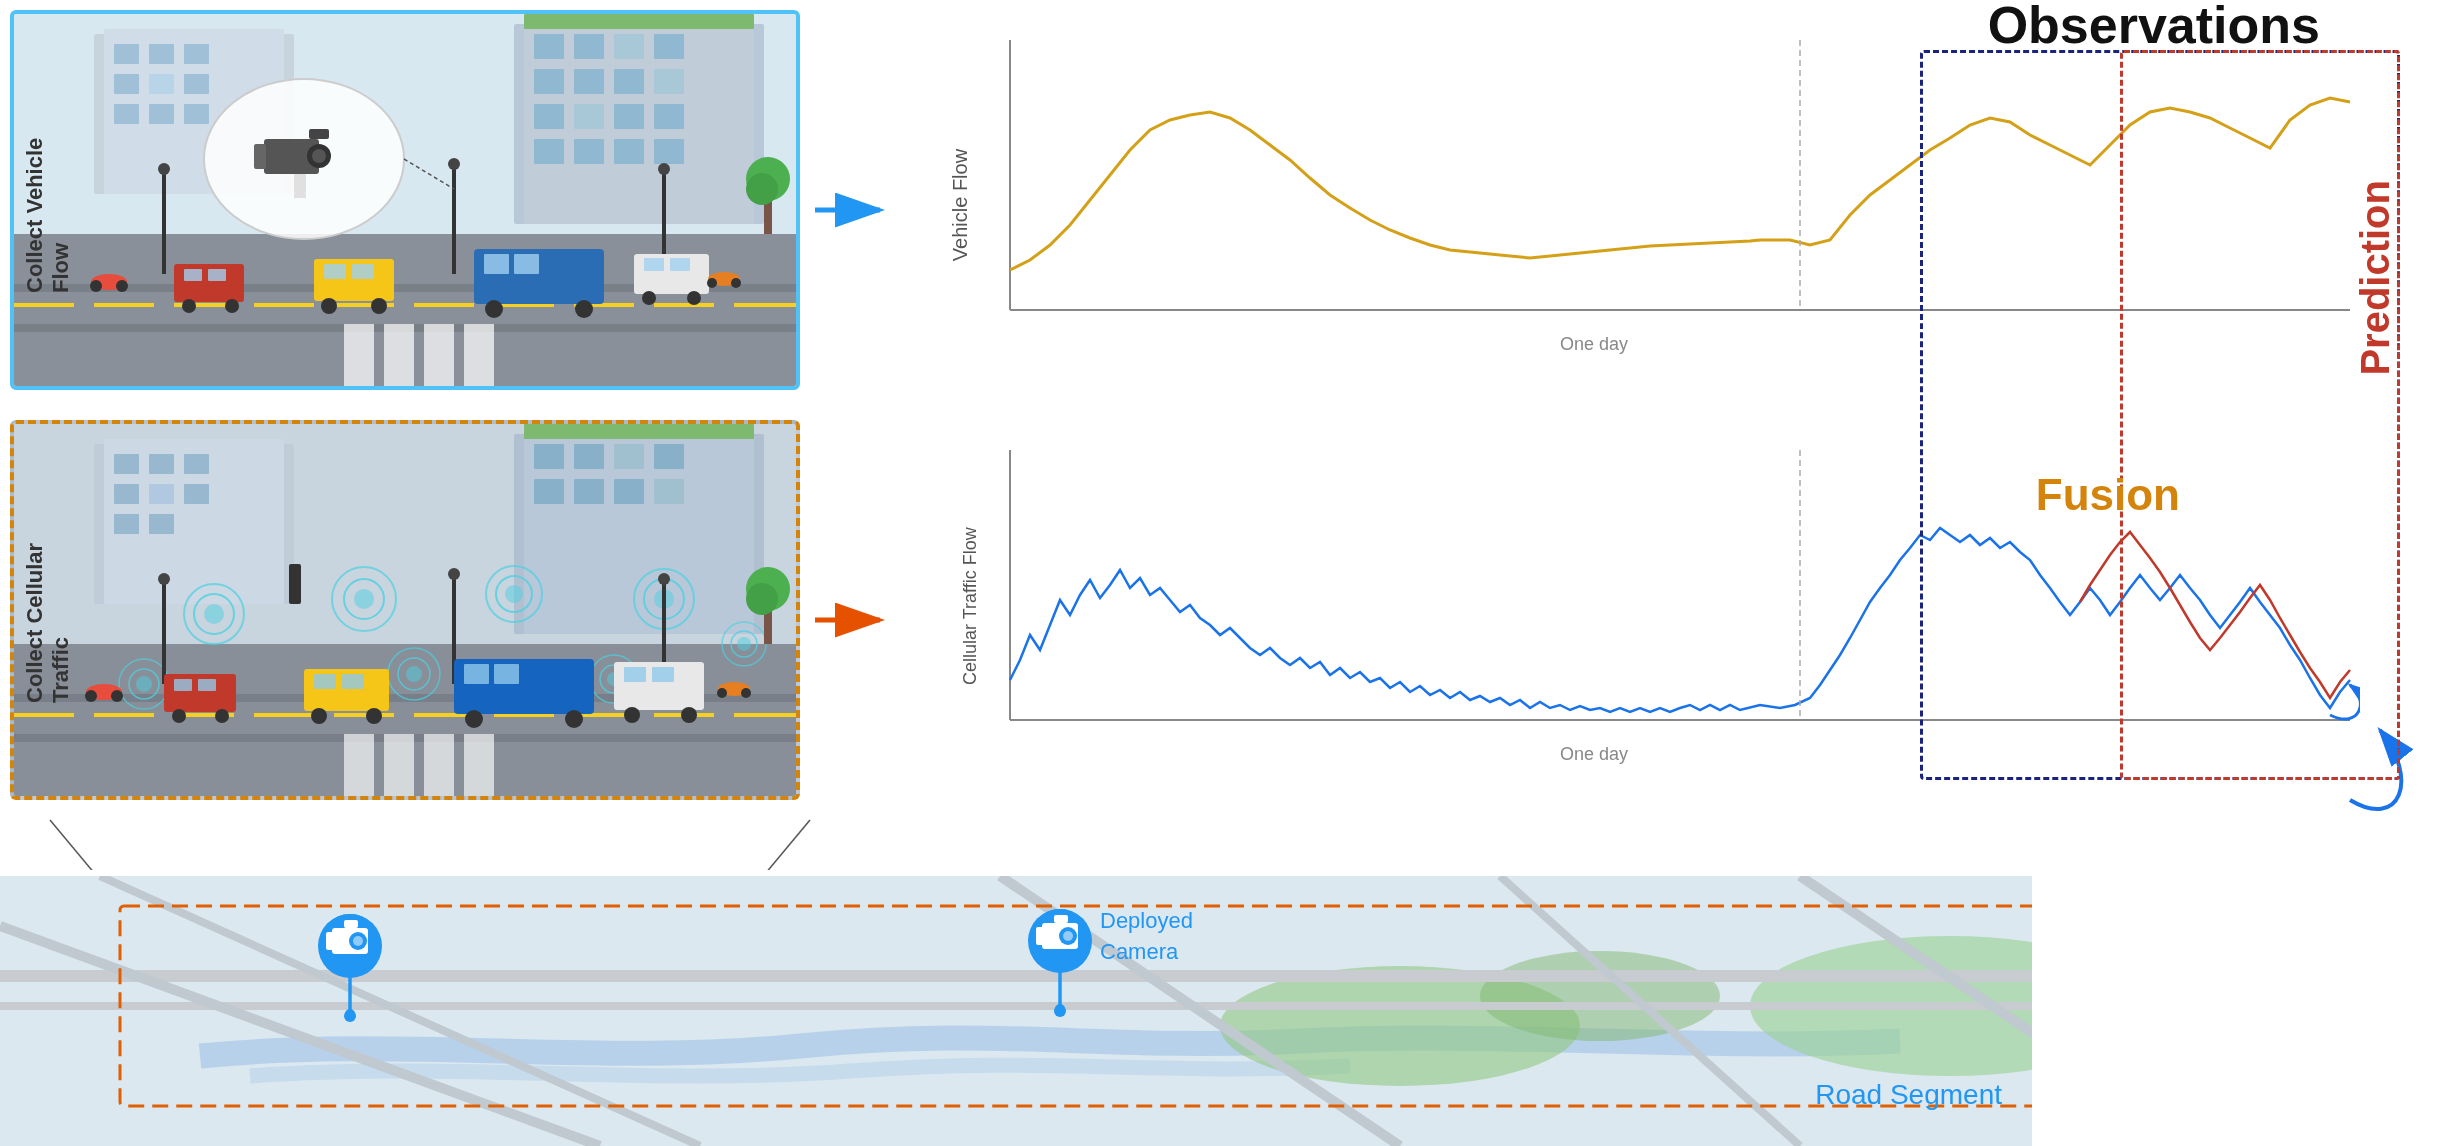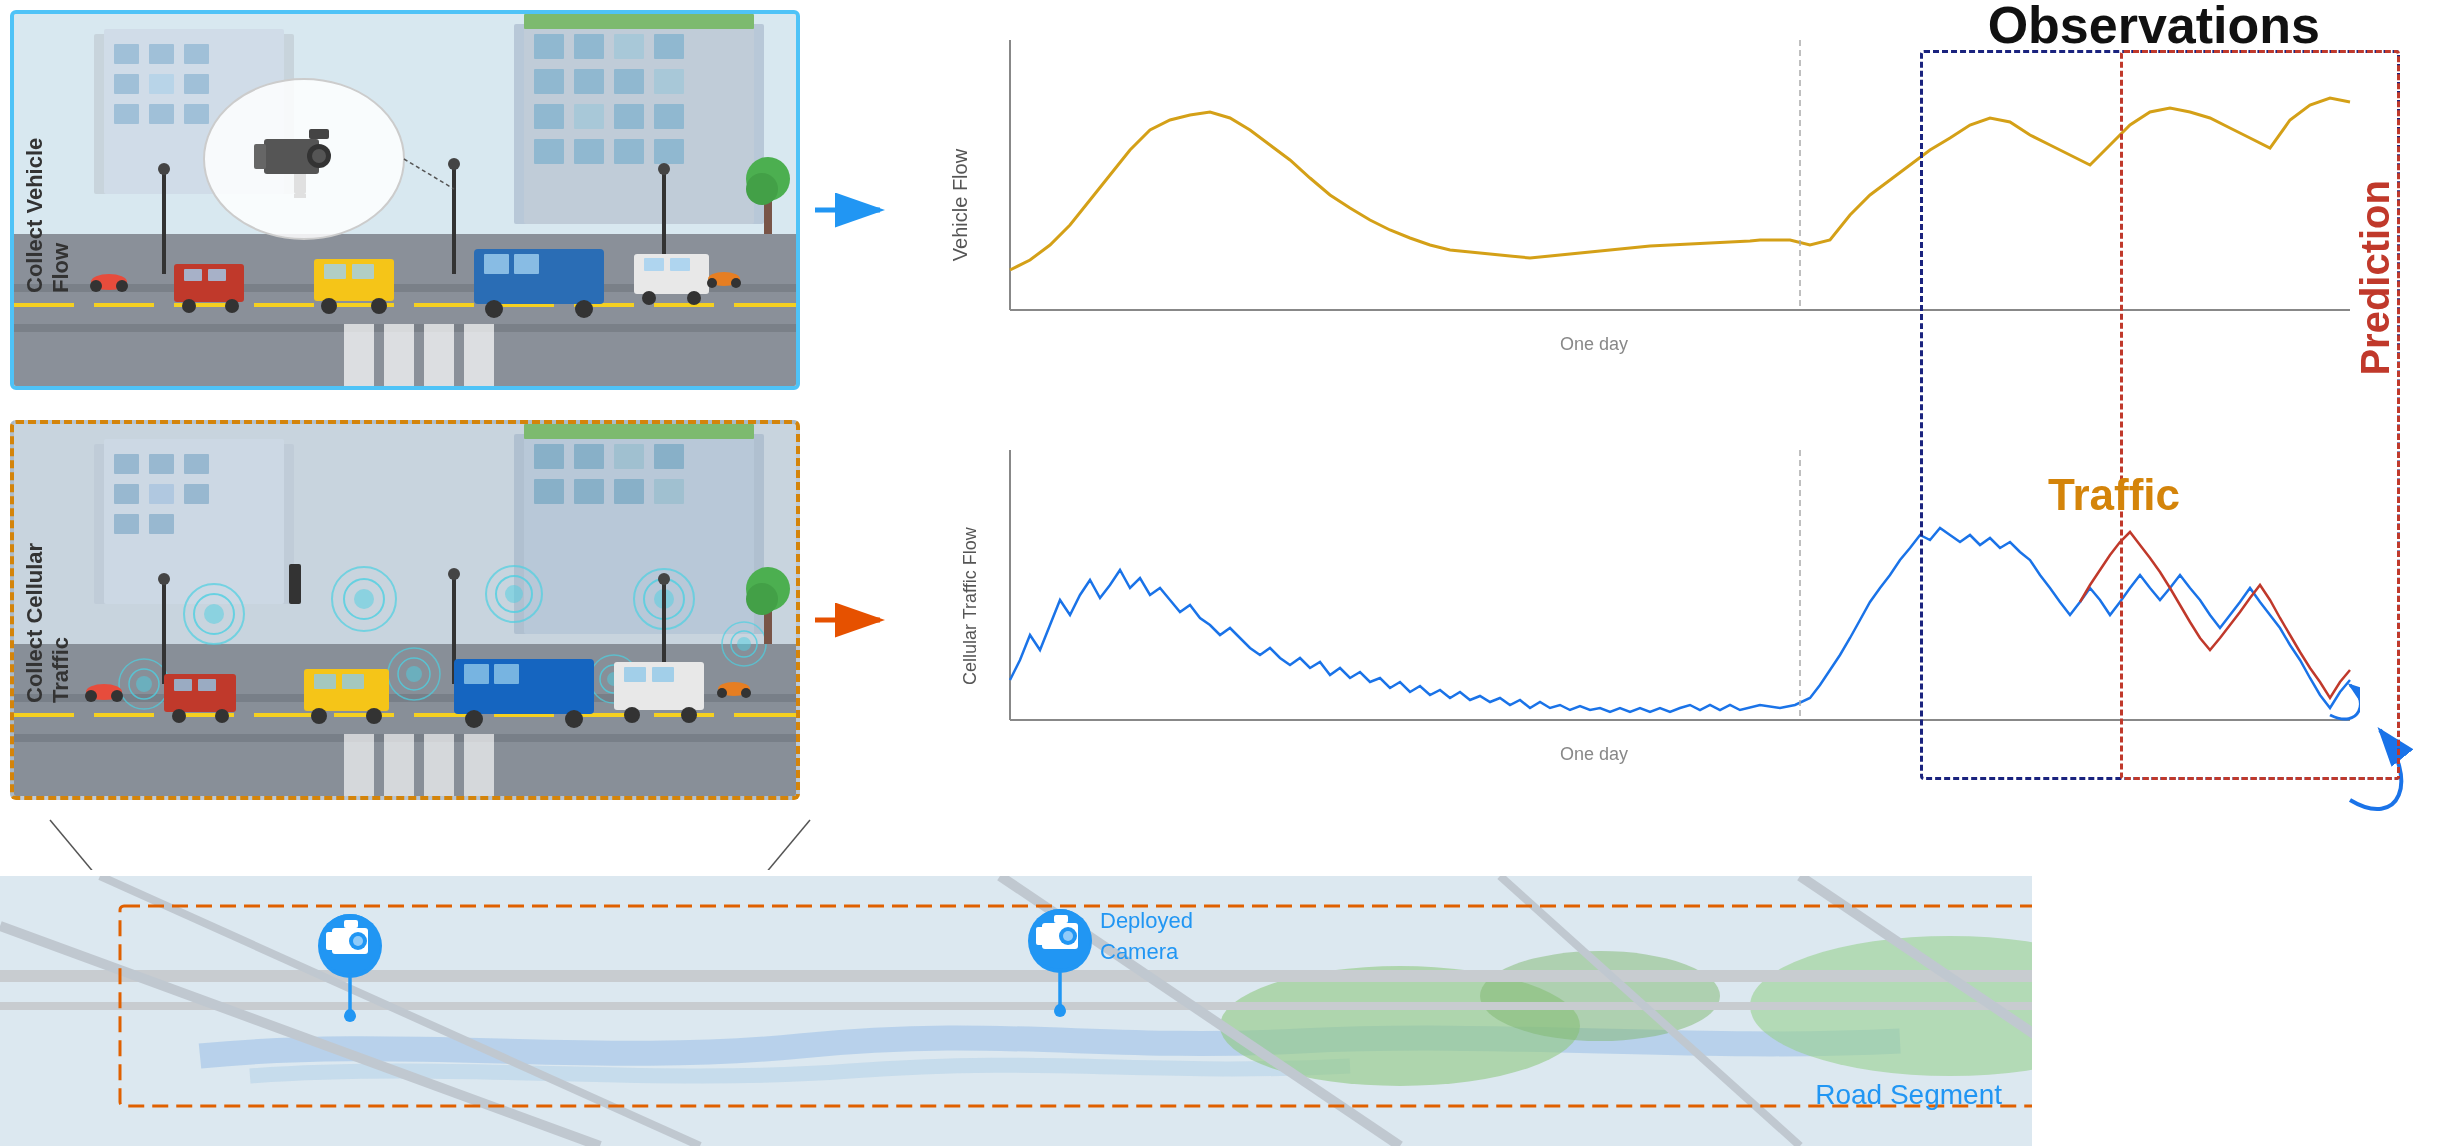--- a/index.html
+++ b/index.html
@@ -444,21 +444,21 @@
 
     <div style="position:absolute; bottom:35px; left:660px; font-size:18px; color:#888;">One day</div>
   </div>
 
   <div style="position:absolute; top:50px; right:20px; width:480px; height:730px; border:3px dashed #1a237e; border-radius:4px; pointer-events:none;">
   </div>
 
   <div style="position:absolute; top:50px; right:20px; width:280px; height:730px; border:3px dashed #c0392b; border-radius:4px; pointer-events:none;">
   </div>
 
-  <div style="position:absolute; top:470px; right:240px; font-size:44px; font-weight:bold; color:#d4840a;">Traffic</div>
+  <div style="position:absolute; top:470px; right:240px; font-size:44px; font-weight:bold; color:#d4840a;">Fusion</div>
 
   <div style="position:absolute; top:180px; right:22px; font-size:40px; font-weight:bold; color:#c0392b; writing-mode:vertical-rl; transform:rotate(180deg);">Prediction</div>
 
 </div>
 
 <div class="map-section">
   
   <svg width="2440" height="270" viewBox="0 0 2440 270">
 
     <rect width="2440" height="270" fill="#dce8f0"></rect>

